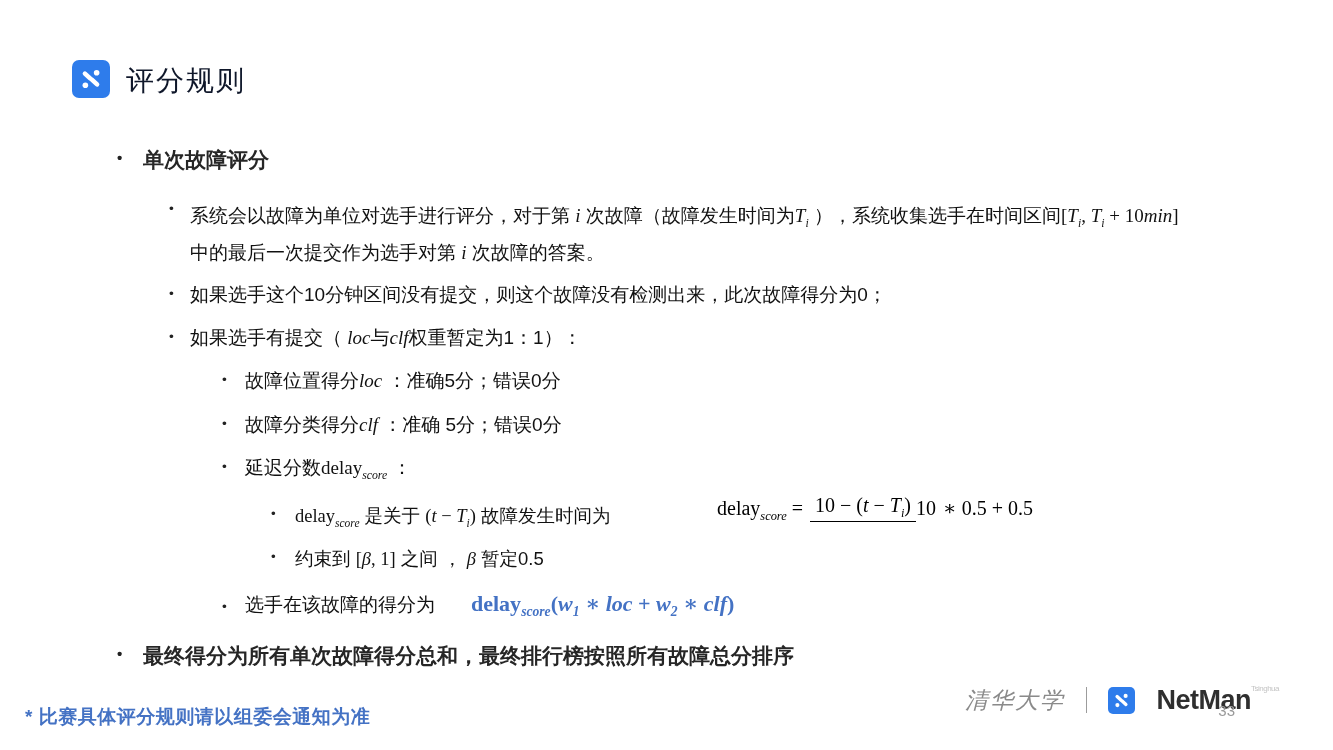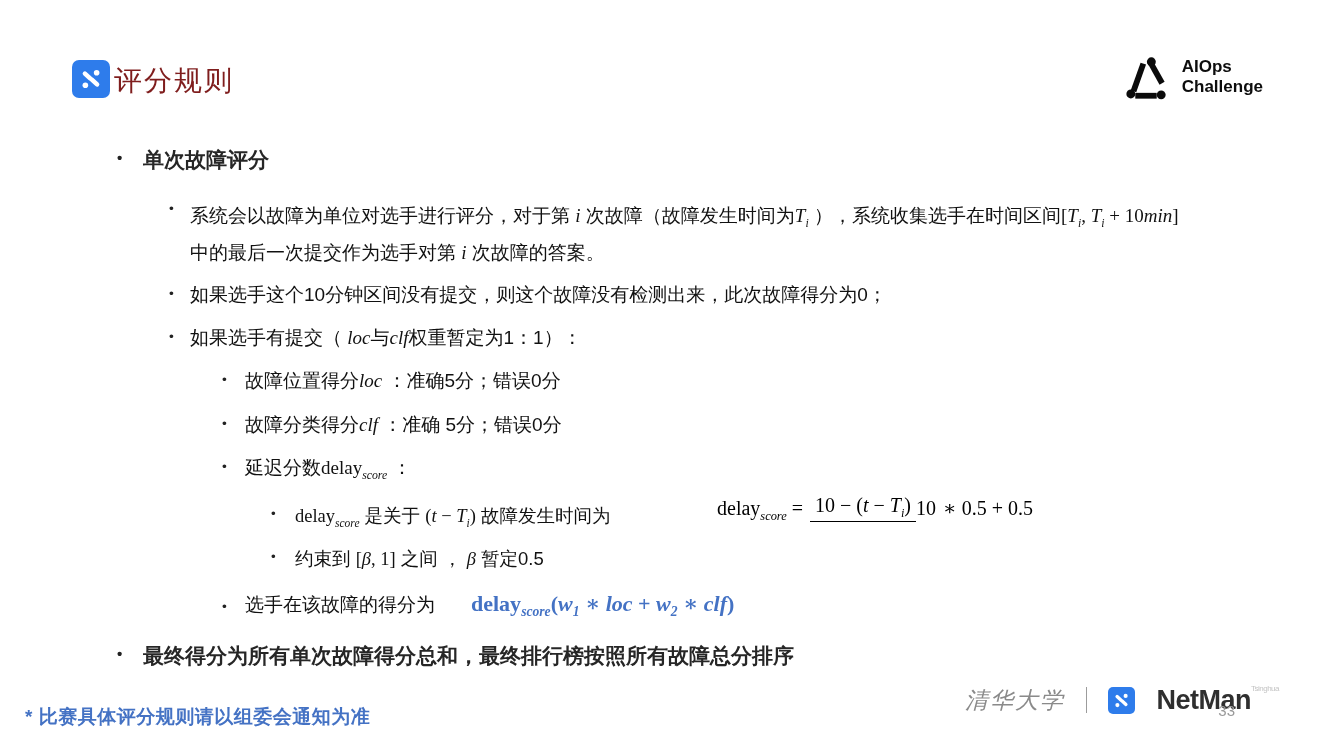--- a/index.html
+++ b/index.html
@@ -11,21 +11,21 @@
     overflow:hidden; font-family:"Liberation Sans","DejaVu Sans",sans-serif;
     color:var(--text); margin:0 auto;
   }
   
   .header-logo{
     position:absolute; left:72px; top:60px; width:38px; height:38px;
     border-radius:7px; background:var(--logo_blue);
     display:flex; align-items:center; justify-content:center;
   }
   .page-title{
-    position:absolute; left:114px; top:62px; font-size:28px; color:#7f1d1d;
+    position:absolute; left:126px; top:62px; font-size:28px; color:#0f172a;
     letter-spacing:2px;
   }
   .aiops{
     position:absolute; right:70px; top:52px; display:flex; align-items:center; gap:9px;
   }
   .aiops-text{font-weight:800; font-size:17px; line-height:20px; color:#0d0d0d;}
   
   .row{position:absolute; display:flex; align-items:flex-start; line-height:1.42;}
   .row .bullet{flex:0 0 auto; font-size:0.72em; padding-top:2px; color:#222;}
   .l1{left:117px; font-size:21px; font-weight:700; color:#262626;}
@@ -78,36 +78,20 @@
       <g stroke="#ffffff" stroke-width="4.2" stroke-linecap="round">
         <line x1="6.4" y1="7.0" x2="11.2" y2="11.4"></line>
         <line x1="12.8" y1="12.6" x2="17.6" y2="17.0"></line>
       </g>
       <circle cx="17.2" cy="6.2" r="2.6" fill="#ffffff"></circle>
       <circle cx="6.8" cy="17.8" r="2.6" fill="#ffffff"></circle>
     </svg>
   </div>
   <div class="page-title">评分规则</div>
 
-  <div class="aiops">
-    <svg viewBox="0 0 60 56" width="54" height="50">
-      <g stroke="#0b0b0b" stroke-width="6.5" fill="none" stroke-linecap="butt">
-        <path d="M16 44 L27 13"></path>
-        <path d="M34 10 L48 35"></path>
-        <path d="M18 49 L42 49"></path>
-      </g>
-      <circle cx="13" cy="47" r="5" fill="#0b0b0b"></circle>
-      <circle cx="36" cy="11" r="5" fill="#0b0b0b"></circle>
-      <circle cx="47" cy="48" r="5" fill="#0b0b0b"></circle>
-    </svg>
-    <div class="aiops-text">
-      <div>AIOps</div>
-      <div>Challenge</div>
-    </div>
-  </div>
 
   <div class="row l1" style="top:145px">
     <span class="bullet">•</span>
     <span class="txt">单次故障评分</span>
   </div>
 
   <div class="row l2" style="top:197px">
     <span class="bullet">•</span>
     <span class="txt wrapwide"><span class="tk-c">系统会以故障为单位对选手进行评分，对于第 </span><span class="tk-i">i</span><span class="tk-c"> 次故障（故障发生时间为</span><span class="tk-i">T</span><sub class="tk-sub">i</sub><span class="tk-c"> ），系统收集选手在时间区间</span><span class="tk-r">[</span><span class="tk-i">T</span><sub class="tk-sub">i</sub><span class="tk-r">, </span><span class="tk-i">T</span><sub class="tk-sub">i</sub><span class="tk-r"> + 10</span><span class="tk-i">min</span><span class="tk-r">]</span><span class="tk-c"> 中的最后一次提交作为选手对第 </span><span class="tk-i">i</span><span class="tk-c"> 次故障的答案。</span></span>
   </div>

